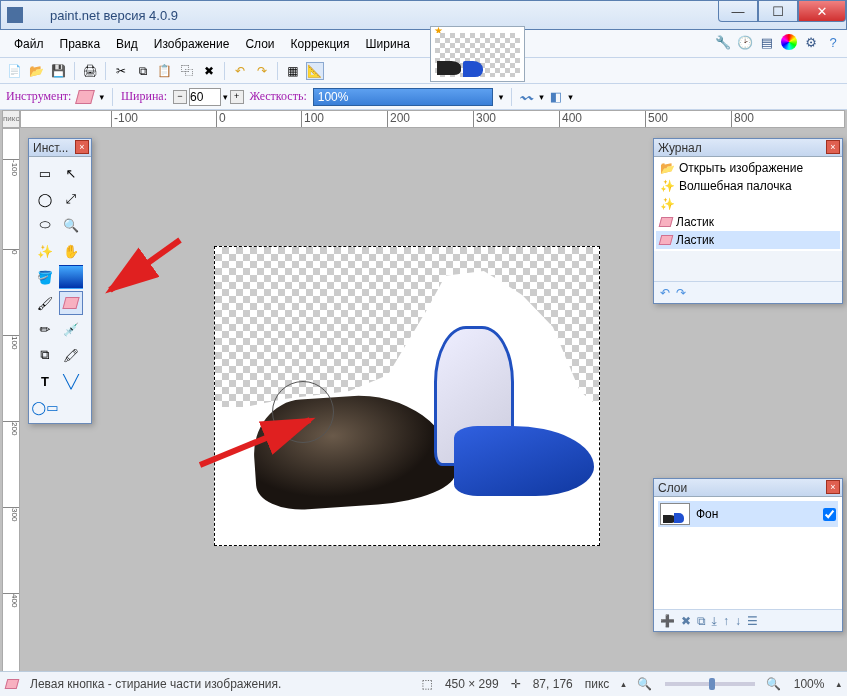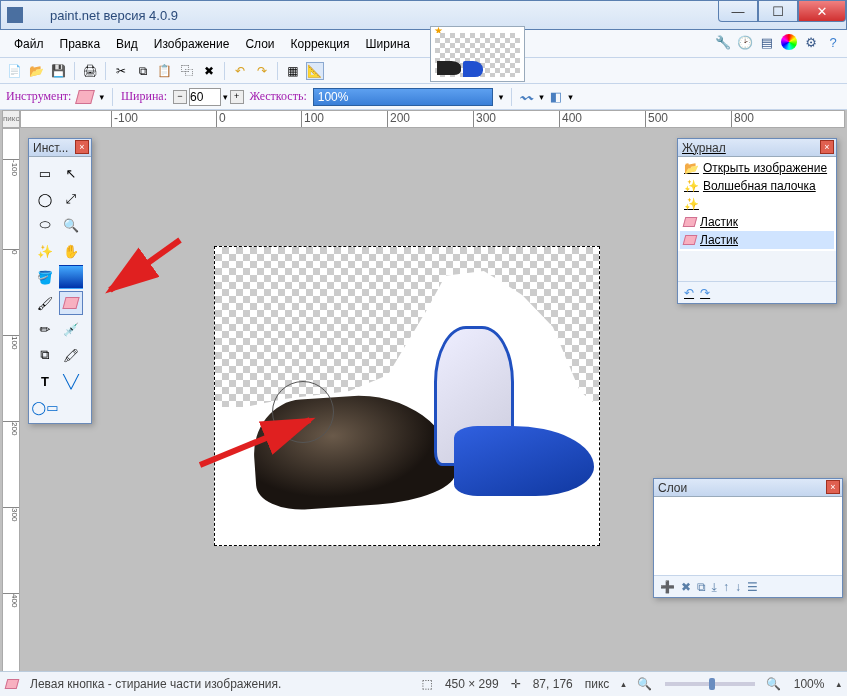--- a/index.html
+++ b/index.html
@@ -249,21 +249,21 @@
     <div class="tool">💉</div>
     <div class="tool">⧉</div>
     <div class="tool">🖍</div>
     <div class="tool" style="font-weight:bold;">T</div>
     <div class="tool" style="color:#06c;">╲╱</div>
     <div class="tool" style="color:#06c;">◯▭</div>
     <div class="tool"></div>
   </div>
 </div>
 
-<div class="panel" style="right:10px; top:138px; width:160px;text-decoration:underline;">
+<div class="panel" style="right:4px; top:138px; width:190px;">
   <div class="panel-titlebar">
     <span>Журнал</span>
     <div class="panel-close">×</div>
   </div>
   <div class="hist-list">
     <div class="hist-item">
         <span>📂</span>
         <span>Открыть изображение</span>
       </div>
     <div class="hist-item">
@@ -286,20 +286,30 @@
   <div class="panel-footer">
     <span style="color:#4a90e0;">↶</span>
     <span style="color:#4a90e0;">↷</span>
   </div>
 </div>
 
 <div class="panel" style="right:4px; top:478px; width:190px;">
   <div class="panel-titlebar">
     <span>Слои</span>
     <div class="panel-close">×</div>
+  </div>
+  <div class="layer-list">
+    <div class="layer-item" style="background:#d0e4ff;">
+      <div class="layer-thumb">
+          <span style="position:absolute;bottom:1px;left:2px;width:12px;height:8px;background:#222;border-radius:0 40% 30% 0;"></span>
+          <span style="position:absolute;bottom:1px;left:13px;width:10px;height:10px;background:#2050d0;border-radius:0 50% 40% 0;"></span>
+        </div>
+      <span>Фон</span>
+      <input type="checkbox" checked="" style="margin-left: auto;">
+    </div>
   </div>
   <div style="height:78px;background:#fff;"></div>
   <div class="panel-footer">
     <span>➕</span>
     <span>✖</span>
     <span>⧉</span>
     <span>⤓</span>
     <span>↑</span>
     <span>↓</span>
     <span>☰</span>

